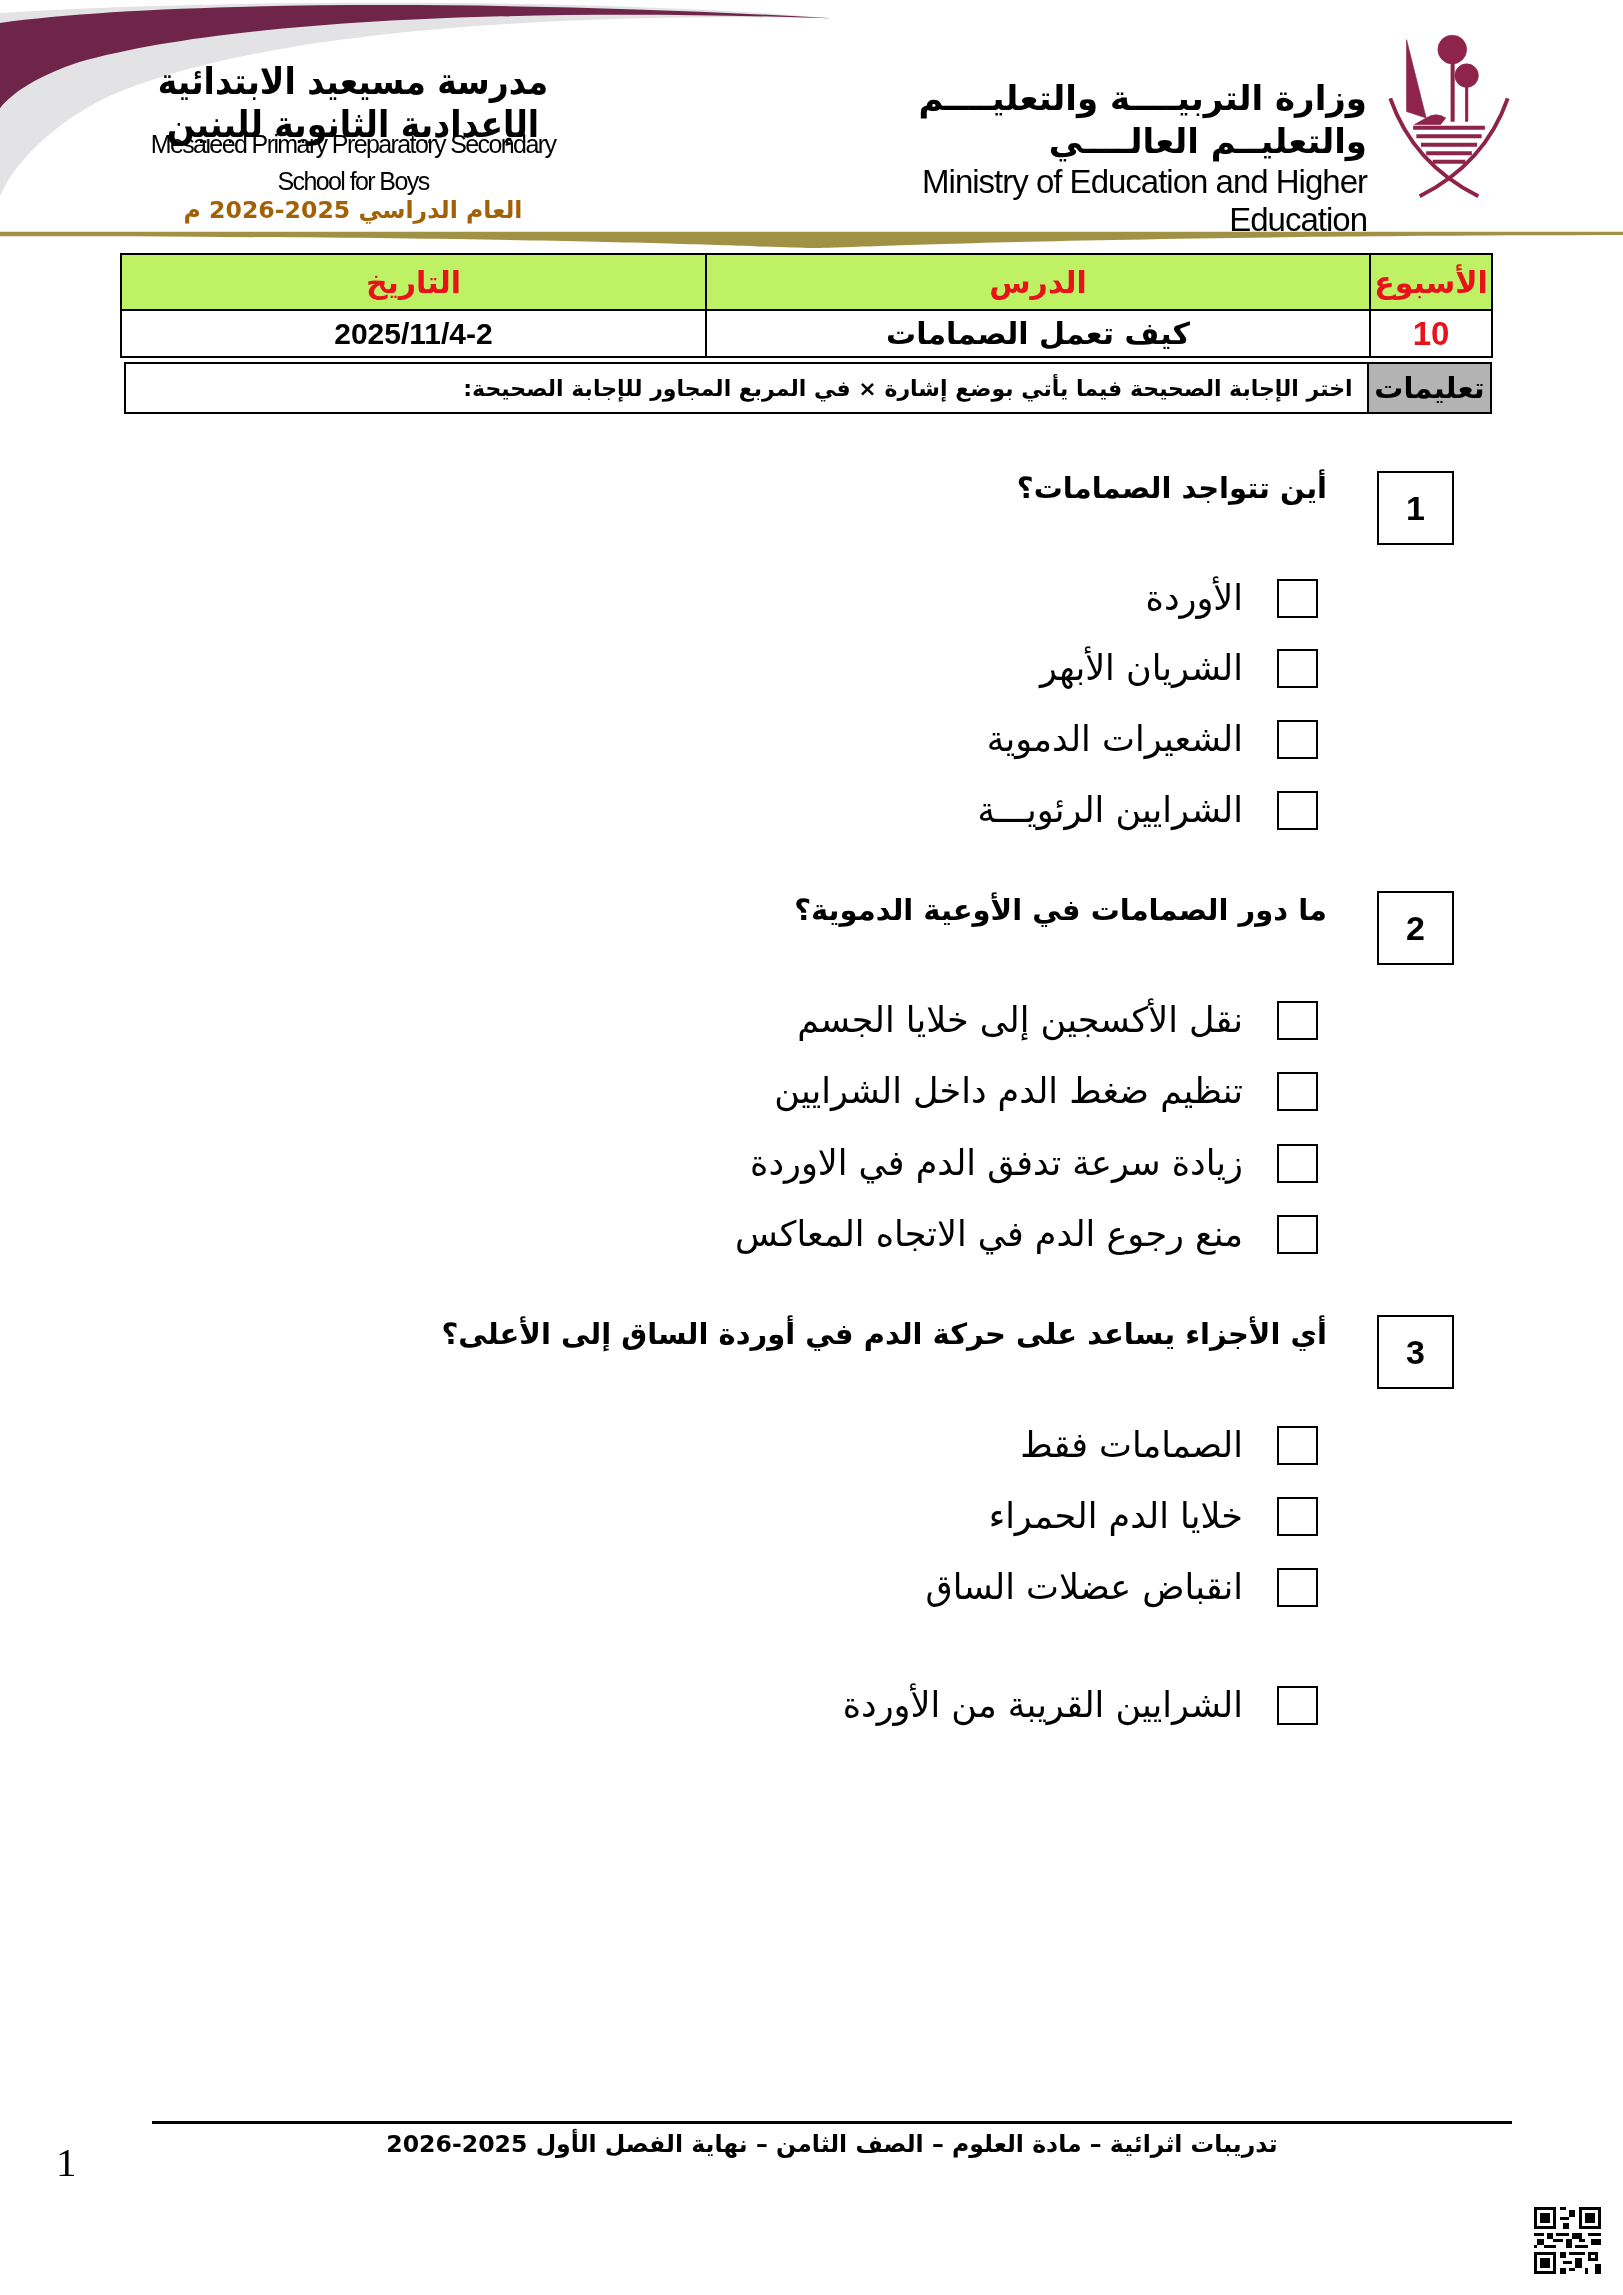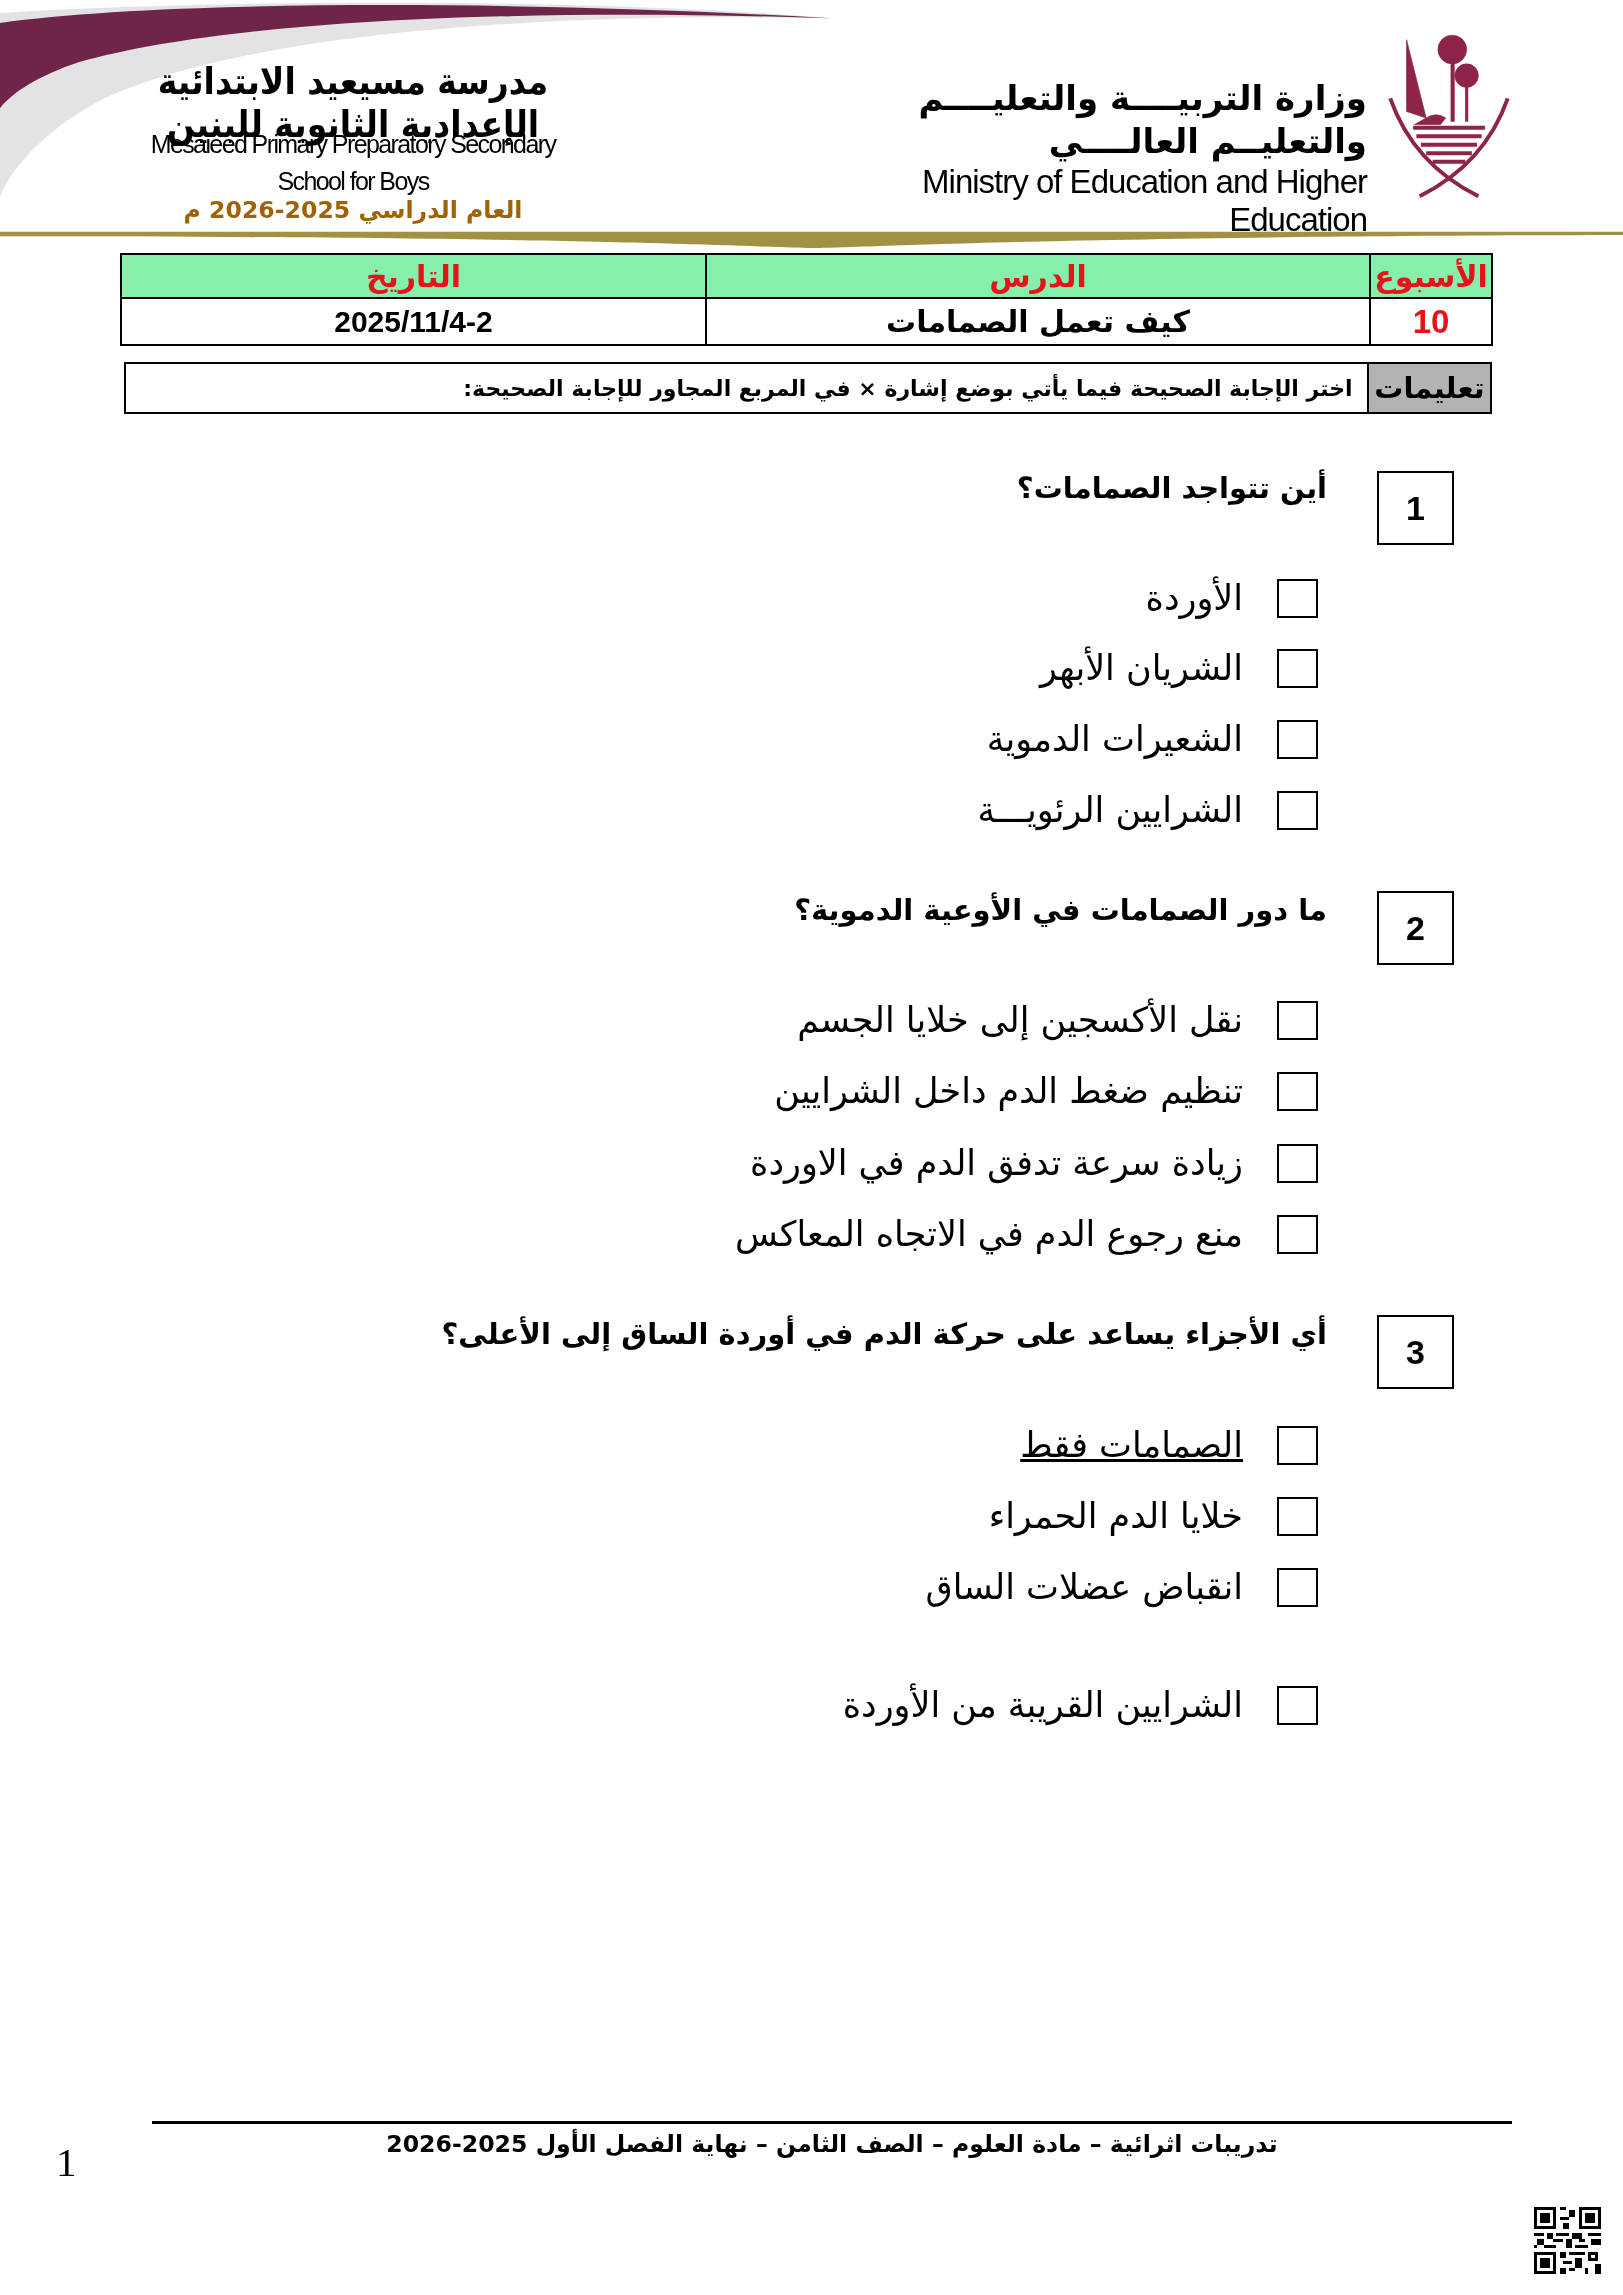--- a/index.html
+++ b/index.html
@@ -19,21 +19,21 @@
 
   .ministry { position: absolute; left: 844px; top: 77px; width: 523px; text-align: right; }
   .ministry .ar { direction: rtl; font-family: "DejaVu Sans", sans-serif; font-weight: bold; font-size: 34px; line-height: 43px; letter-spacing: -0.7px; }
   .ministry .en { font-family: "Liberation Sans Narrow", "Liberation Sans", sans-serif; font-size: 33px; line-height: 38px; letter-spacing: -1px; }
   .ministry .state { font-size: 17px; margin-top: 11.8px; margin-right: 3.9px; direction: ltr; }
   .emblem { position: absolute; left: 1387px; top: 19.6px; width: 124px; height: 183px; }
 
   
   .info-table { position: absolute; left: 120px; top: 253px; width: 1373px; border-collapse: collapse; direction: rtl; }
   .info-table td, .info-table th { border: 2px solid #000; text-align: center; }
-  .info-table th { background: #86efac; color: #e8121b; font-family: "DejaVu Sans", sans-serif; font-weight: bold; font-size: 30px; height: 44px; }
+  .info-table th { background: #bef264; color: #e8121b; font-family: "DejaVu Sans", sans-serif; font-weight: bold; font-size: 30px; height: 56px; }
   .info-table td { height: 47px; font-weight: bold; font-size: 30px; }
   .info-table .c-week { width: 122px; }
   .info-table .c-lesson { width: 664px; margin-left: 12px; }
   .info-table td.week-val { color: #e8121b; font-size: 33px; }
   .info-table td.lesson-val { font-family: "DejaVu Sans", sans-serif; }
 
   .instr { position: absolute; left: 124px; top: 362px; width: 1368px; height: 52px; display: flex; direction: rtl; border: 2px solid #000; }
   .instr .label { width: 123px; background: #b3b3b3; border-left: 2px solid #000; display: flex; align-items: center; justify-content: center;
     font-family: "DejaVu Sans", sans-serif; font-weight: bold; font-size: 29px; }
   .instr .text { flex: 1; display: flex; align-items: center; padding-right: 14.4px;
@@ -148,21 +148,21 @@
   <span class="label">زيادة سرعة تدفق الدم في الاوردة</span>
 </div>
 <div class="opt" style="right:305px; top:1214px;">
   <div class="box"></div>
   <span class="label">منع رجوع الدم في الاتجاه المعاكس</span>
 </div>
 
 <div class="q-num" style="left:1377px; top:1315px;">3</div>
 <div class="q-text" style="right:296px; top:1317px;">أي الأجزاء يساعد على حركة الدم في أوردة الساق إلى الأعلى؟</div>
 
-<div class="opt" style="right:305px; top:1425px;text-decoration:underline;">
+<div class="opt" style="right:305px; top:1425px;">
   <div class="box"></div>
   <span class="label">الصمامات فقط</span>
 </div>
 <div class="opt" style="right:305px; top:1496px;">
   <div class="box"></div>
   <span class="label">خلايا الدم الحمراء</span>
 </div>
 <div class="opt" style="right:305px; top:1567px;">
   <div class="box"></div>
   <span class="label">انقباض عضلات الساق</span>

